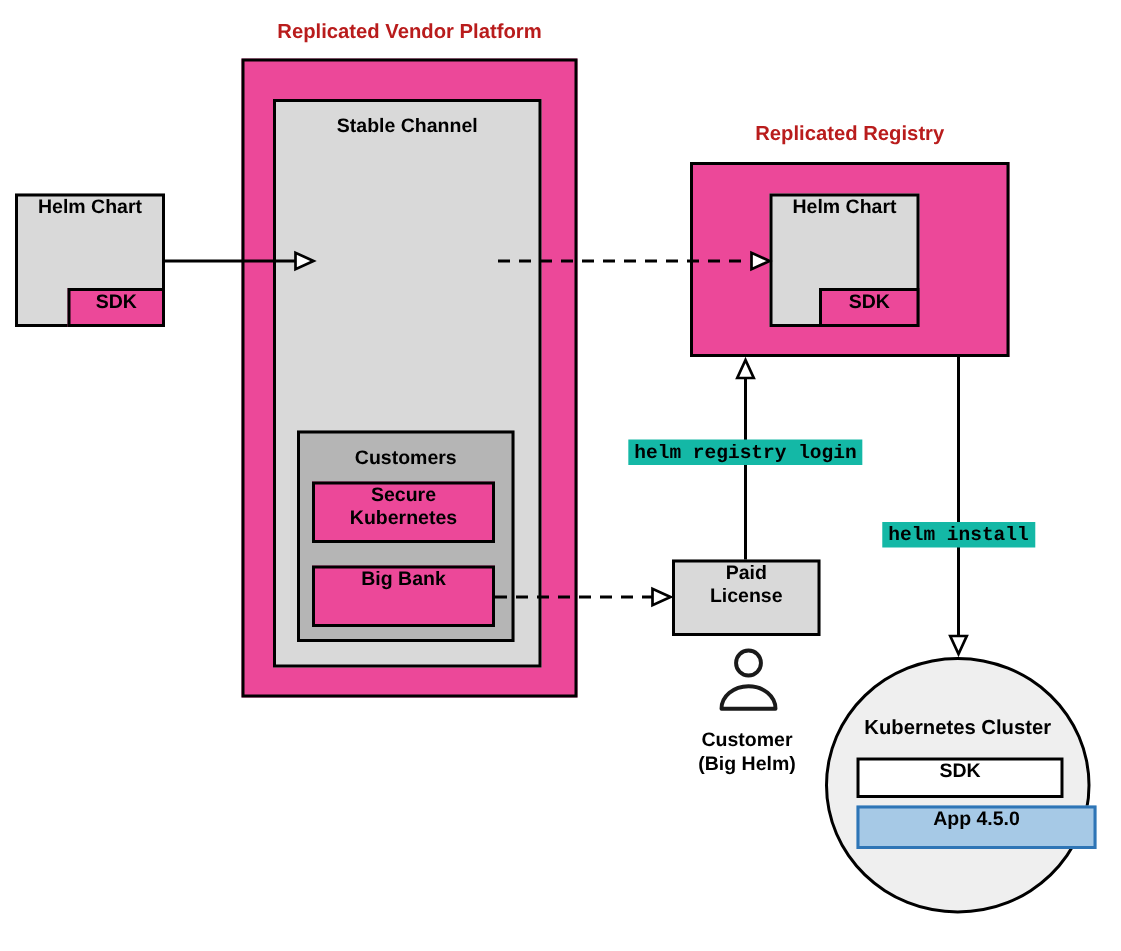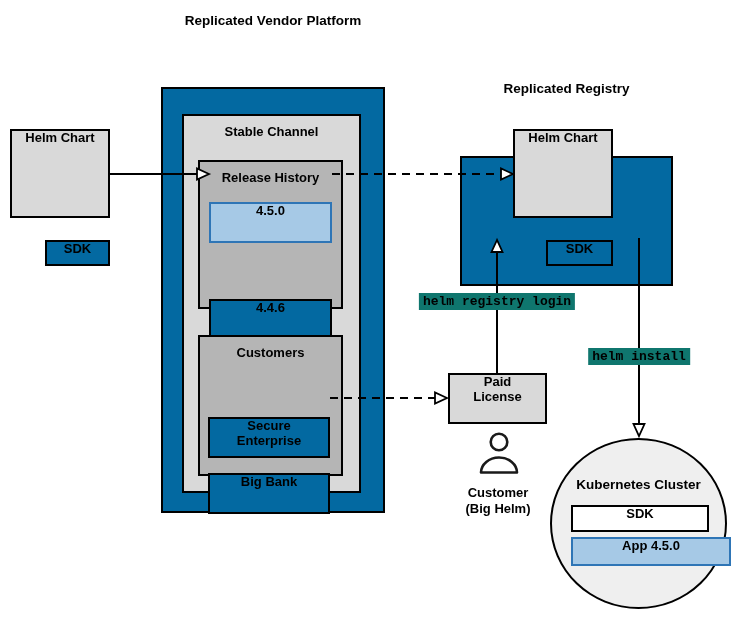--- a/index.html
+++ b/index.html
@@ -9,21 +9,21 @@
     height: 634px;
     background: #ffffff;
     font-family: "Liberation Sans", sans-serif;
     overflow: hidden;
   }
   .box {
     position: absolute;
     box-sizing: border-box;
     border: 2px solid #000000;
   }
-  .fill-light  { background: #0369a1; margin-top: 48px; }
+  .fill-light  { background: #ec4899; }
   .fill-medium { background: #d9d9d9; }
   .fill-dark   { background: #b5b5b5; }
   .fill-white  { background: #ffffff; }
   .fill-circle { background: #efefef; }
   .hl-box {
     border: 2px solid #2e75b6;
     background: #a6c9e6;
   }
   .hl-text { color: #1b4e79; }
   .label {
@@ -46,26 +46,26 @@
     display: flex;
     align-items: flex-start;
     justify-content: center;
     text-align: center;
   }
   .diagram-title {
     position: absolute;
     text-align: center;
     font-weight: bold;
     font-size: 13.5px;
-    color: #000000;
+    color: #b91c1c;
   }
   .cmd {
     position: absolute;
     transform: translateX(-50%);
-    background: #0f766e;
+    background: #14b8a6;
     padding: 1px 4px;
     font-family: "Liberation Mono", monospace;
     font-weight: bold;
     font-size: 13px;
     color: #000000;
     white-space: nowrap;
     z-index: 7;
   }
   #arrow-layer {
     position: absolute;
@@ -88,37 +88,26 @@
 
 <div id="stage">
 
   <div class="diagram-title" style="left:161px; top:13px; width:224px;">Replicated Vendor Platform</div>
 
   <div class="box fill-light" style="left:161px; top:39px; width:224px; height:426px;">
 
     <div class="box fill-medium" style="left:19px; top:25px; width:179px; height:379px;">
       <div class="box-title">Stable Channel</div>
 
-      <div class="box fill-dark" style="left:14px; top:44px; width:145px; height:149px;">
-        <div class="box-title">Release History</div>
-
-        <div class="box hl-box center-flex label hl-text" style="left:9px; top:40px; width:123px; height:41px;">
-          <span>4.5.0</span>
-        </div>
-
-        <div class="box fill-light center-flex label" style="left:9px; top:89px; width:123px; height:42px;">
-          <span>4.4.6</span>
-        </div>
-      </div>
 
       <div class="box fill-dark" style="left:14px; top:219px; width:145px; height:141px;">
         <div class="box-title">Customers</div>
 
         <div class="box fill-light center-flex label" style="left:8px; top:32px; width:122px; height:41px; padding:0 14px;">
-          <span>Secure Enterprise</span>
+          <span>Secure Kubernetes</span>
         </div>
 
         <div class="box fill-light center-flex label" style="left:8px; top:88px; width:122px; height:41px;">
           <span>Big Bank</span>
         </div>
       </div>
     </div>
   </div>
 
   <div class="box fill-medium center-flex label" style="left:10px; top:129px; width:100px; height:89px;">

